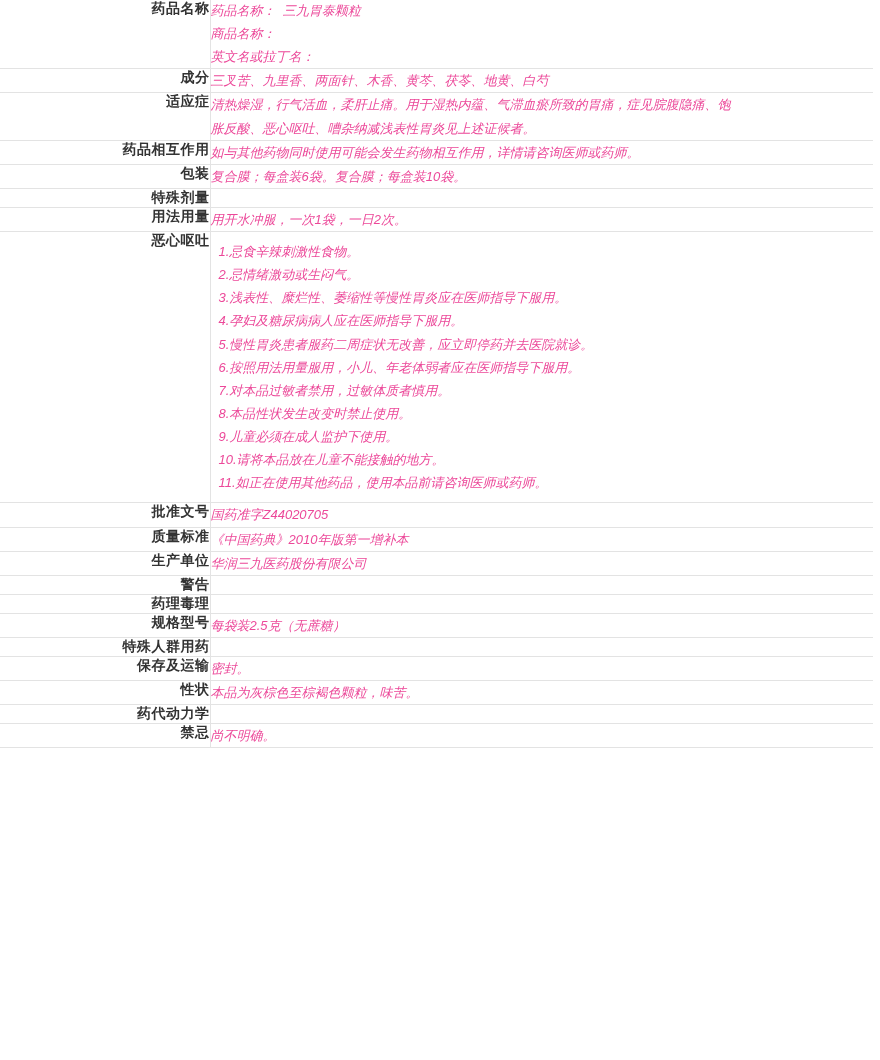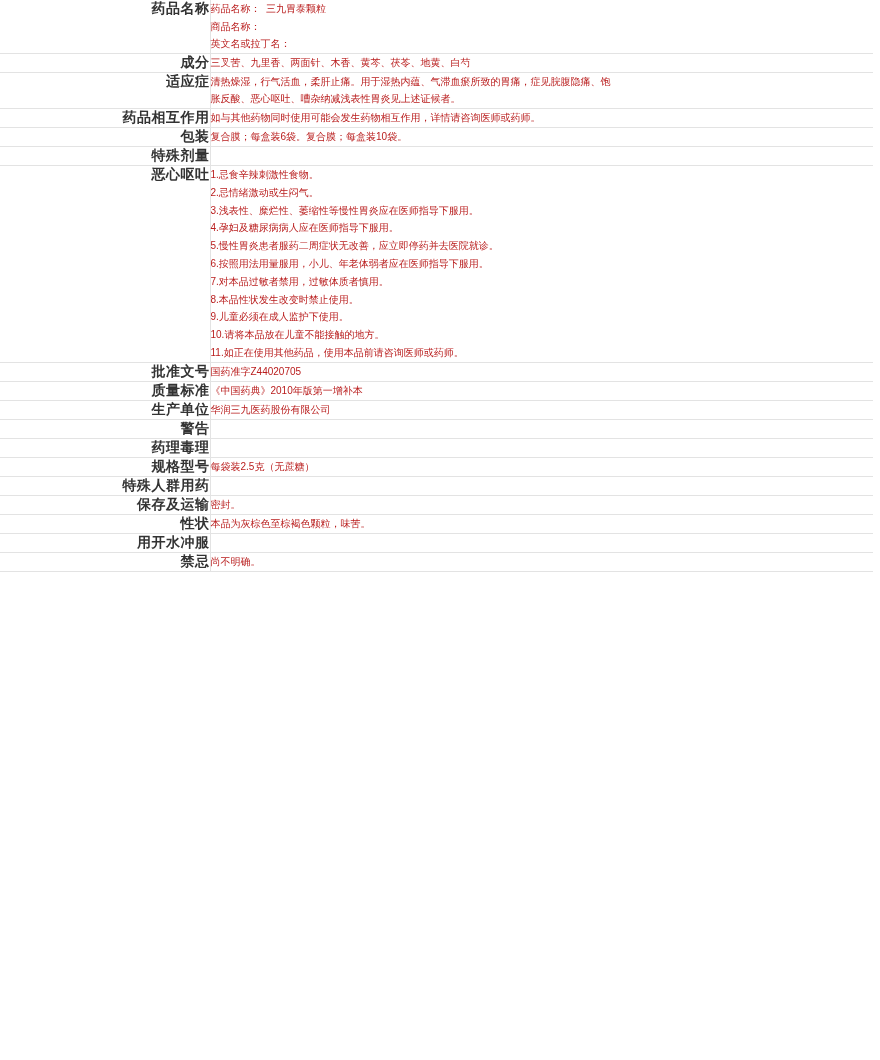--- a/index.html
+++ b/index.html
@@ -37,34 +37,35 @@
     padding: 12px 12px 12px 6px;
     font-weight: bold;
     color: #333333;
     font-size: 14px;
     letter-spacing: 0.5px;
     border-right: 1px solid #e3e3e3;
     box-sizing: border-box;
   }
   td.value-cell {
     padding: 12px 14px 12px 14px;
-    color: #b91c1c;
-    font-size: 10px;
+    color: #ec4899;
+    font-size: 13px;
     line-height: 1.75;
     box-sizing: border-box;
+    font-style: italic;
   }
   .kv-line {
     white-space: pre;
     line-height: 1.75;
   }
   .ind-line {
     line-height: 1.78;
   }
   .note-list {
-    margin: 0;
+    margin: 8px;
     padding: 0;
     list-style: none;
   }
   .note-list li {
     line-height: 1.78;
   }
   .empty-cell {
     min-height: 17px;
   }
   .spacer {
@@ -107,20 +108,26 @@
         <tr>
           <td class="label-cell">包装</td>
           <td class="value-cell">
             <div class="ind-line">复合膜；每盒装6袋。复合膜；每盒装10袋。</div>
           </td>
         </tr>
         <tr>
           <td class="label-cell">特殊剂量</td>
           <td class="value-cell">
             <div class="empty-cell"></div>
+          </td>
+        </tr>
+        <tr>
+          <td class="label-cell">用法用量</td>
+          <td class="value-cell">
+            <div class="ind-line">用开水冲服，一次1袋，一日2次。</div>
           </td>
         </tr>
         <tr>
           <td class="label-cell">恶心呕吐</td>
           <td class="value-cell">
             <ul class="note-list">
               <li>1.忌食辛辣刺激性食物。</li>
               <li>2.忌情绪激动或生闷气。</li>
               <li>3.浅表性、糜烂性、萎缩性等慢性胃炎应在医师指导下服用。</li>
               <li>4.孕妇及糖尿病病人应在医师指导下服用。</li>
@@ -182,21 +189,21 @@
             <div class="ind-line">密封。</div>
           </td>
         </tr>
         <tr>
           <td class="label-cell">性状</td>
           <td class="value-cell">
             <div class="ind-line">本品为灰棕色至棕褐色颗粒，味苦。</div>
           </td>
         </tr>
         <tr>
-          <td class="label-cell">用开水冲服</td>
+          <td class="label-cell">药代动力学</td>
           <td class="value-cell">
             <div class="empty-cell"></div>
           </td>
         </tr>
         <tr>
           <td class="label-cell">禁忌</td>
           <td class="value-cell">
             <div class="ind-line">尚不明确。</div>
           </td>
         </tr>

